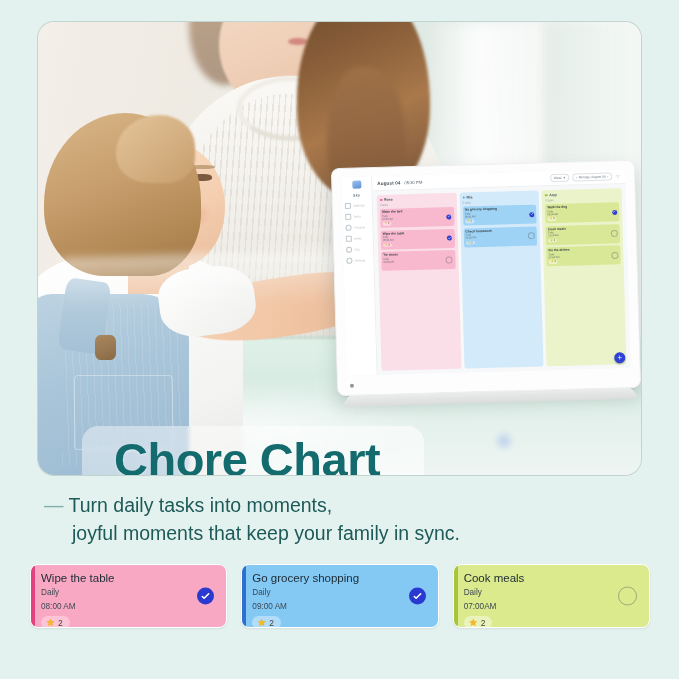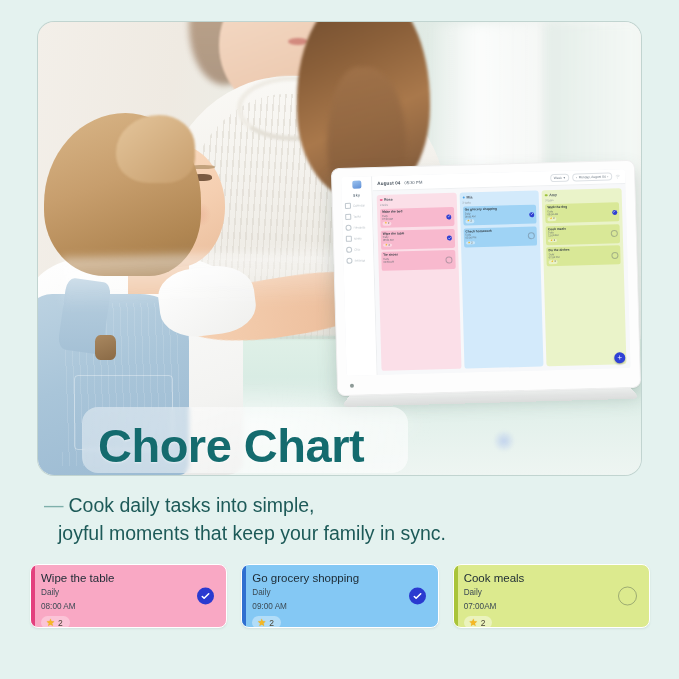--- a/index.html
+++ b/index.html
@@ -172,32 +172,32 @@
   .mini-chk{position:absolute;right:2.5px;top:50%;transform:translateY(-50%);
     width:5px;height:5px;border-radius:50%;background:#2e3fd1;
     display:flex;align-items:center;justify-content:center;}
   .mini-chk svg{width:3.4px;height:3.4px;}
   .mini-chk.off{background:transparent;border:.7px solid rgba(90,100,110,.4);}
   .fab{position:absolute;right:5px;bottom:5px;width:11px;height:11px;border-radius:50%;
     background:#2f41d6;color:#fff;display:flex;align-items:center;justify-content:center;
     font-size:8px;line-height:1;box-shadow:0 1px 2px rgba(0,0,0,.3);}
 
   
-  .title-pill{position:absolute;left:44px;top:385px;width:310px;height:66px;
+  .title-pill{position:absolute;left:44px;top:404px;width:310px;height:66px;
     background:linear-gradient(100deg,rgba(255,255,255,.42),rgba(255,255,255,.58));
-    border-radius:16px;display:flex;align-items:flex-end;padding-left:16px;
+    border-radius:16px;display:flex;align-items:center;padding-left:32px;
     backdrop-filter:blur(2px);}
   .title-text{font-size:47px;font-weight:bold;color:#146b6e;letter-spacing:-.5px;
     text-shadow:0 1px 2px rgba(255,255,255,.5);}
 
   
   .tagline{position:absolute;left:44px;top:492px;width:600px;color:#1d5a58;
     font-size:19.5px;line-height:1.42;}
   .tagline .dash{color:#7fb0ab;margin-right:5px;}
-  .tagline .l2{display:block;margin-left:14px;}
+  .tagline .l2{display:block;margin-left:28px;}
 
   
   .cards{position:absolute;left:30px;top:564px;width:620px;display:flex;gap:14px;}
   .card{flex:1;border-radius:8px;border:1.5px solid #ffffff;position:relative;
     height:62px;overflow:hidden;box-shadow:0 1px 2px rgba(120,150,145,.18);}
   .card-accent{position:absolute;left:0;top:0;bottom:0;width:4px;}
   .card-inner{position:absolute;left:10px;right:8px;top:7px;bottom:5px;}
   .card.pink{background:#f9a8c4;}
   .card.pink .card-accent{background:#e3407e;}
   .card.blue{background:#84c8f4;}
@@ -446,21 +446,21 @@
         </div>
       </div>
     </div>
 
     <div class="title-pill">
       <span class="title-text">Chore Chart</span>
     </div>
   </div>
 
   <div class="tagline">
-    <span class="dash">—</span><span>Cook daily tasks into simple,</span>
+    <span class="dash">—</span><span>Turn daily tasks into moments,</span>
     <span class="l2">joyful moments that keep your family in sync.</span>
   </div>
 
   <div class="cards">
 
     <div class="card pink">
       <div class="card-accent"></div>
       <div class="card-inner">
         <div class="c-title">Wipe the table</div>
         <div class="c-meta">Daily</div>

